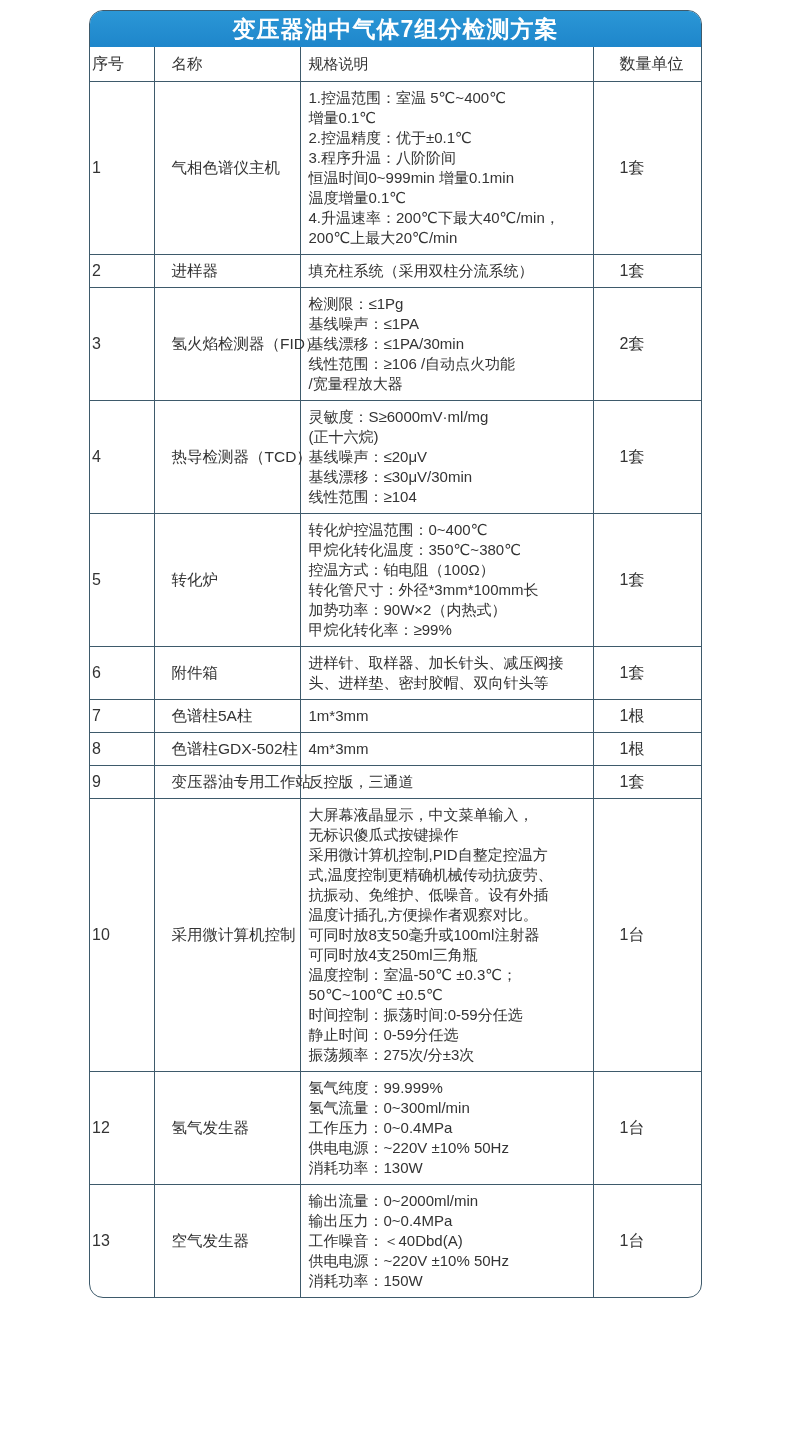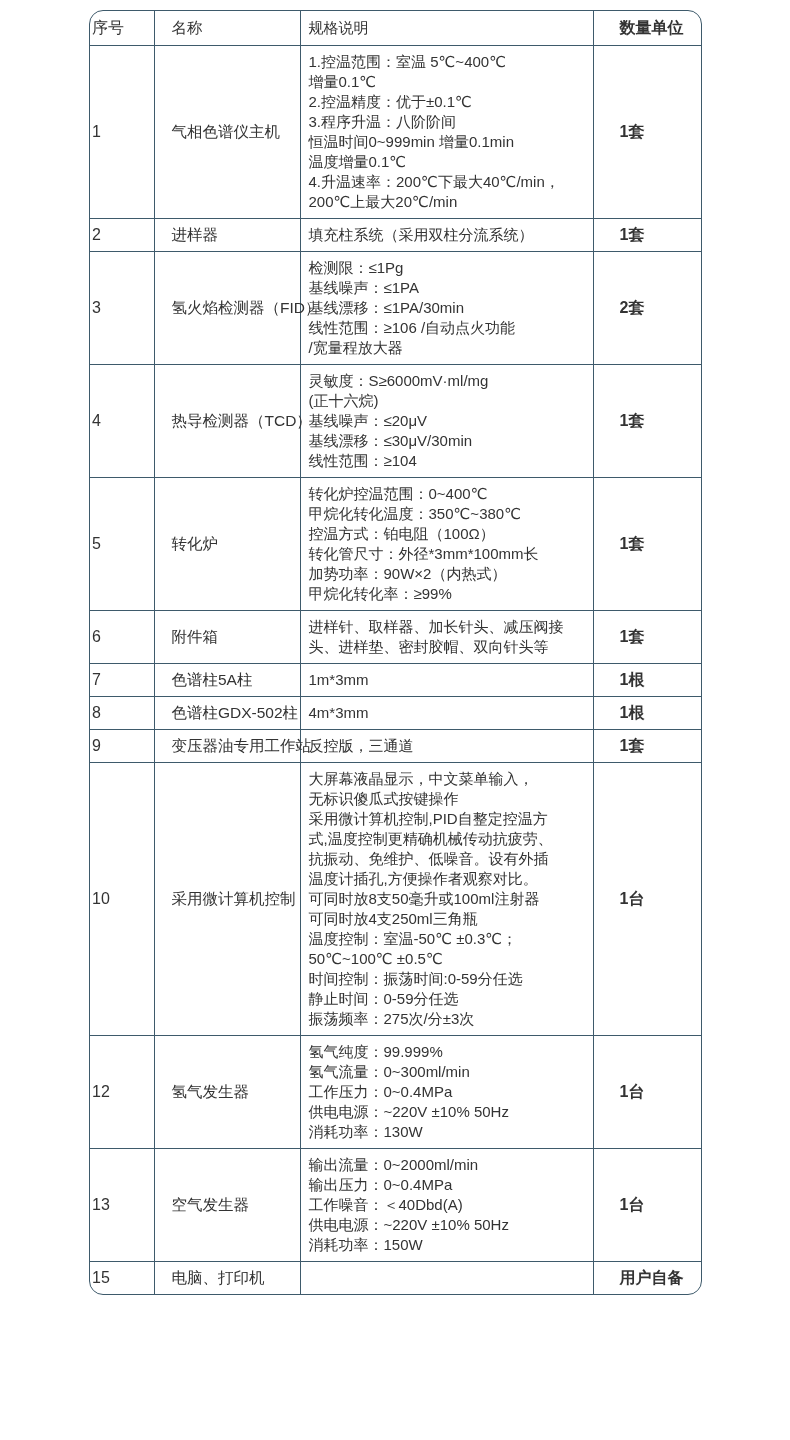--- a/index.html
+++ b/index.html
@@ -49,26 +49,29 @@
     vertical-align:middle;
     color:var(--text);
   }
   tr > *:first-child{border-left:none;}
   tr > *:last-child{border-right:none;}
   thead th{border-top:none;height:34px;}
   tbody tr:last-child td{border-bottom:none;}
   .col-no{text-align:left;padding-left:2px;padding-right:2px;}
   .col-name{padding-left:17px;padding-right:2px;white-space:nowrap;font-size:15.5px;}
   .col-spec{white-space:pre-line;font-size:15px;}
-  .col-qty{padding-left:26px;white-space:nowrap;font-weight:bold;}
+  .col-qty{padding-left:26px;white-space:nowrap;}
 </style>
 </head>
 <body>
 
 <div class="card">
+  <div class="title-band">
+    <h1>变压器油中气体7组分检测方案</h1>
+  </div>
   <table>
     <colgroup>
       <col style="width:64px">
       <col style="width:146px">
       <col style="width:293px">
       <col style="width:110px">
     </colgroup>
     <thead>
       <tr>
           <th class="col-no">序号</th>
@@ -184,21 +187,15 @@
         <tr>
           <td class="col-no">13</td>
           <td class="col-name">空气发生器</td>
           <td class="col-spec">输出流量：0~2000ml/min
 输出压力：0~0.4MPa
 工作噪音：＜40Dbd(A)
 供电电源：~220V ±10% 50Hz
 消耗功率：150W</td>
           <td class="col-qty">1台</td>
         </tr>
-        <tr>
-          <td class="col-no">15</td>
-          <td class="col-name">电脑、打印机</td>
-          <td class="col-spec"></td>
-          <td class="col-qty">用户自备</td>
-        </tr>
       </tbody>
   </table>
 </div>
 
 </body></html>

